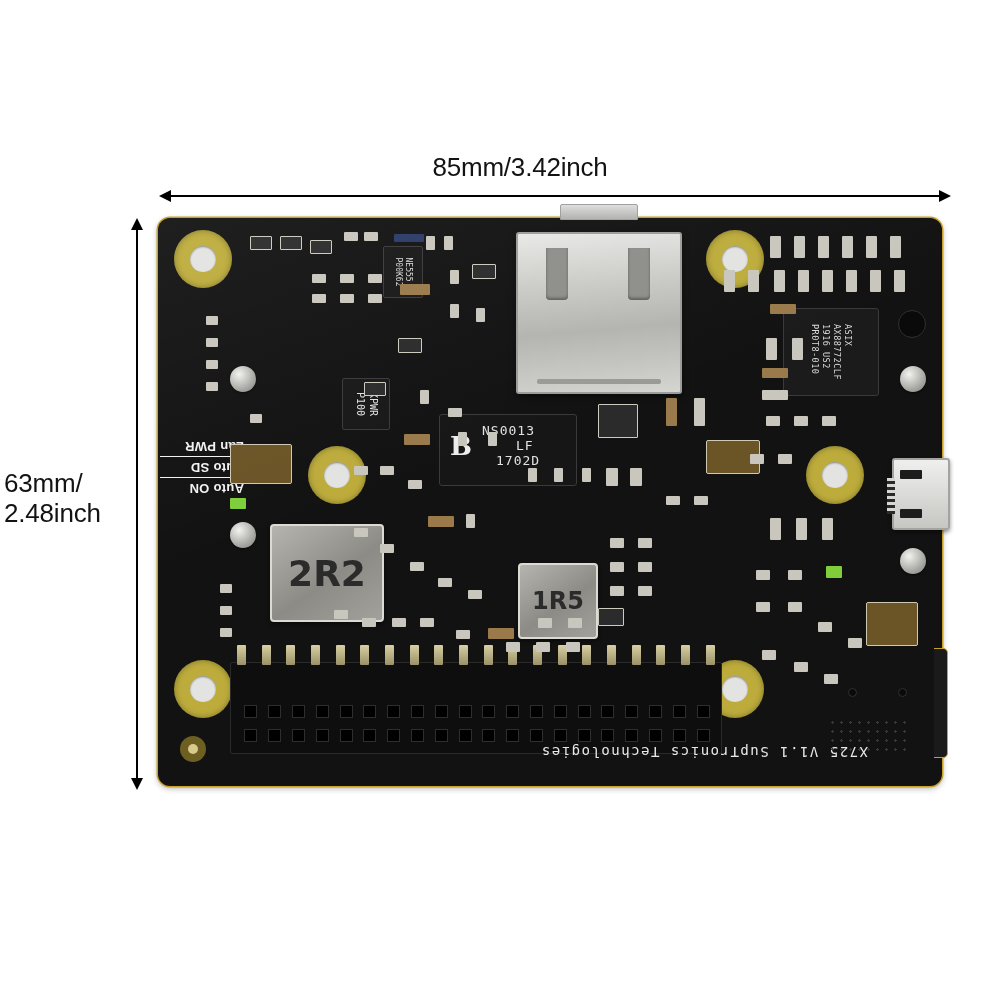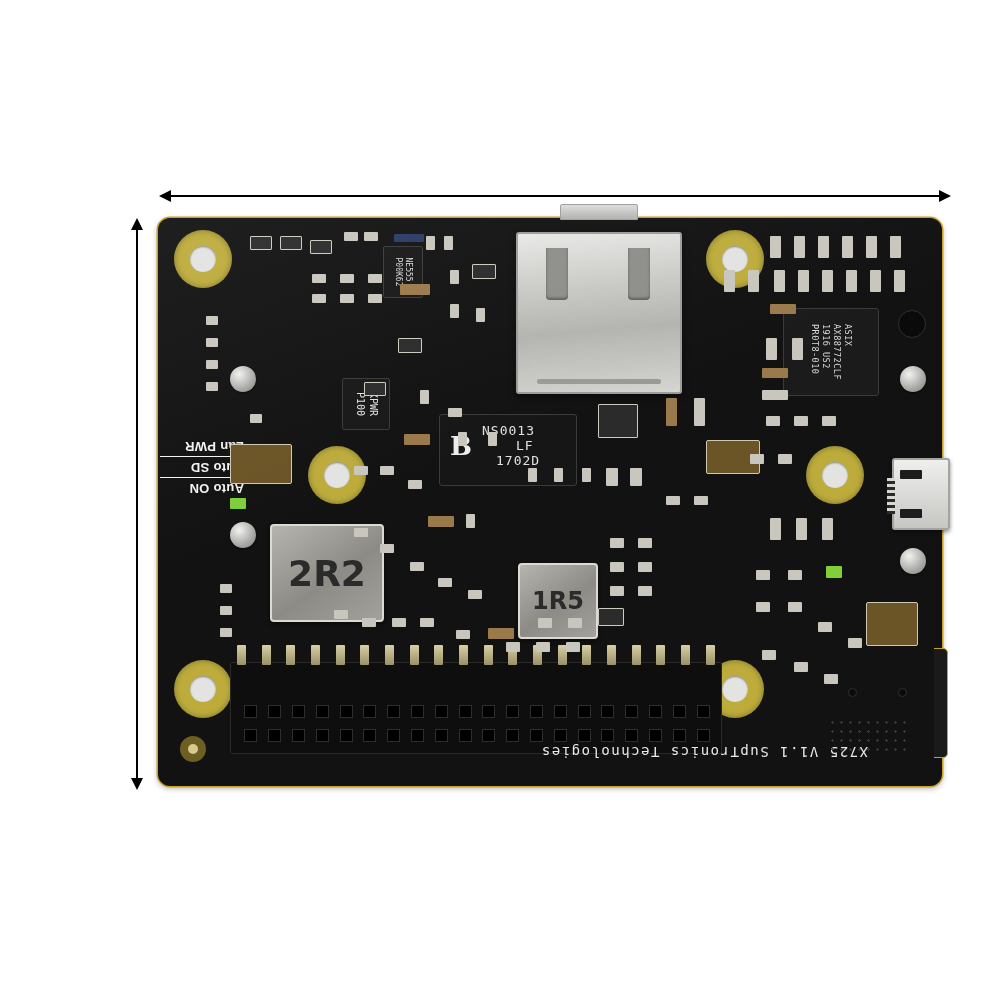--- a/index.html
+++ b/index.html
@@ -321,23 +321,26 @@
     position: absolute;
     background-image: radial-gradient(#3a3a3a 1px, transparent 1.2px);
     background-size: 9px 9px;
   }
 </style>
 </head>
 <body>
 
 <div id="stage">
 
+  <div class="dim-label" id="dim-width-label">85mm/3.42inch</div>
 
   <div class="arrow-h" id="dim-arrow-width"></div>
 
+  <div class="dim-label" id="dim-height-label">63mm/
+2.48inch</div>
 
   <div class="arrow-v" id="dim-arrow-height"></div>
 
   <div id="pcb">
 
     <div id="pcb-right-step"></div>
 
     <div class="mount-pad" style="left:16px;  top:12px;  width:58px; height:58px;">
         <span class="hole"></span>
       </div>

